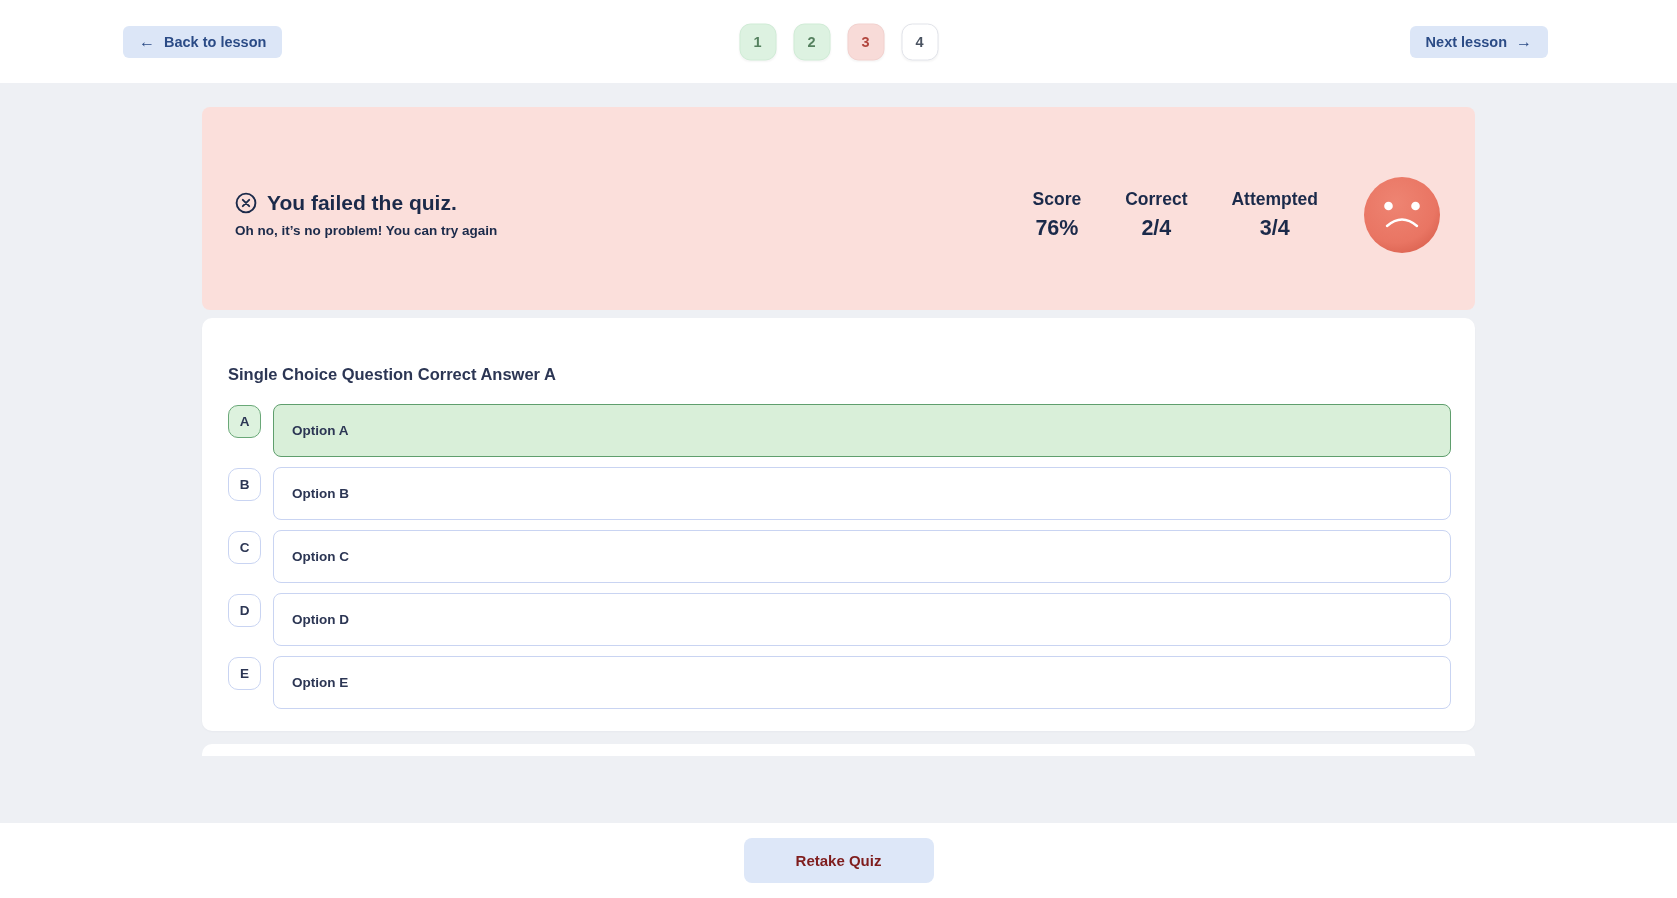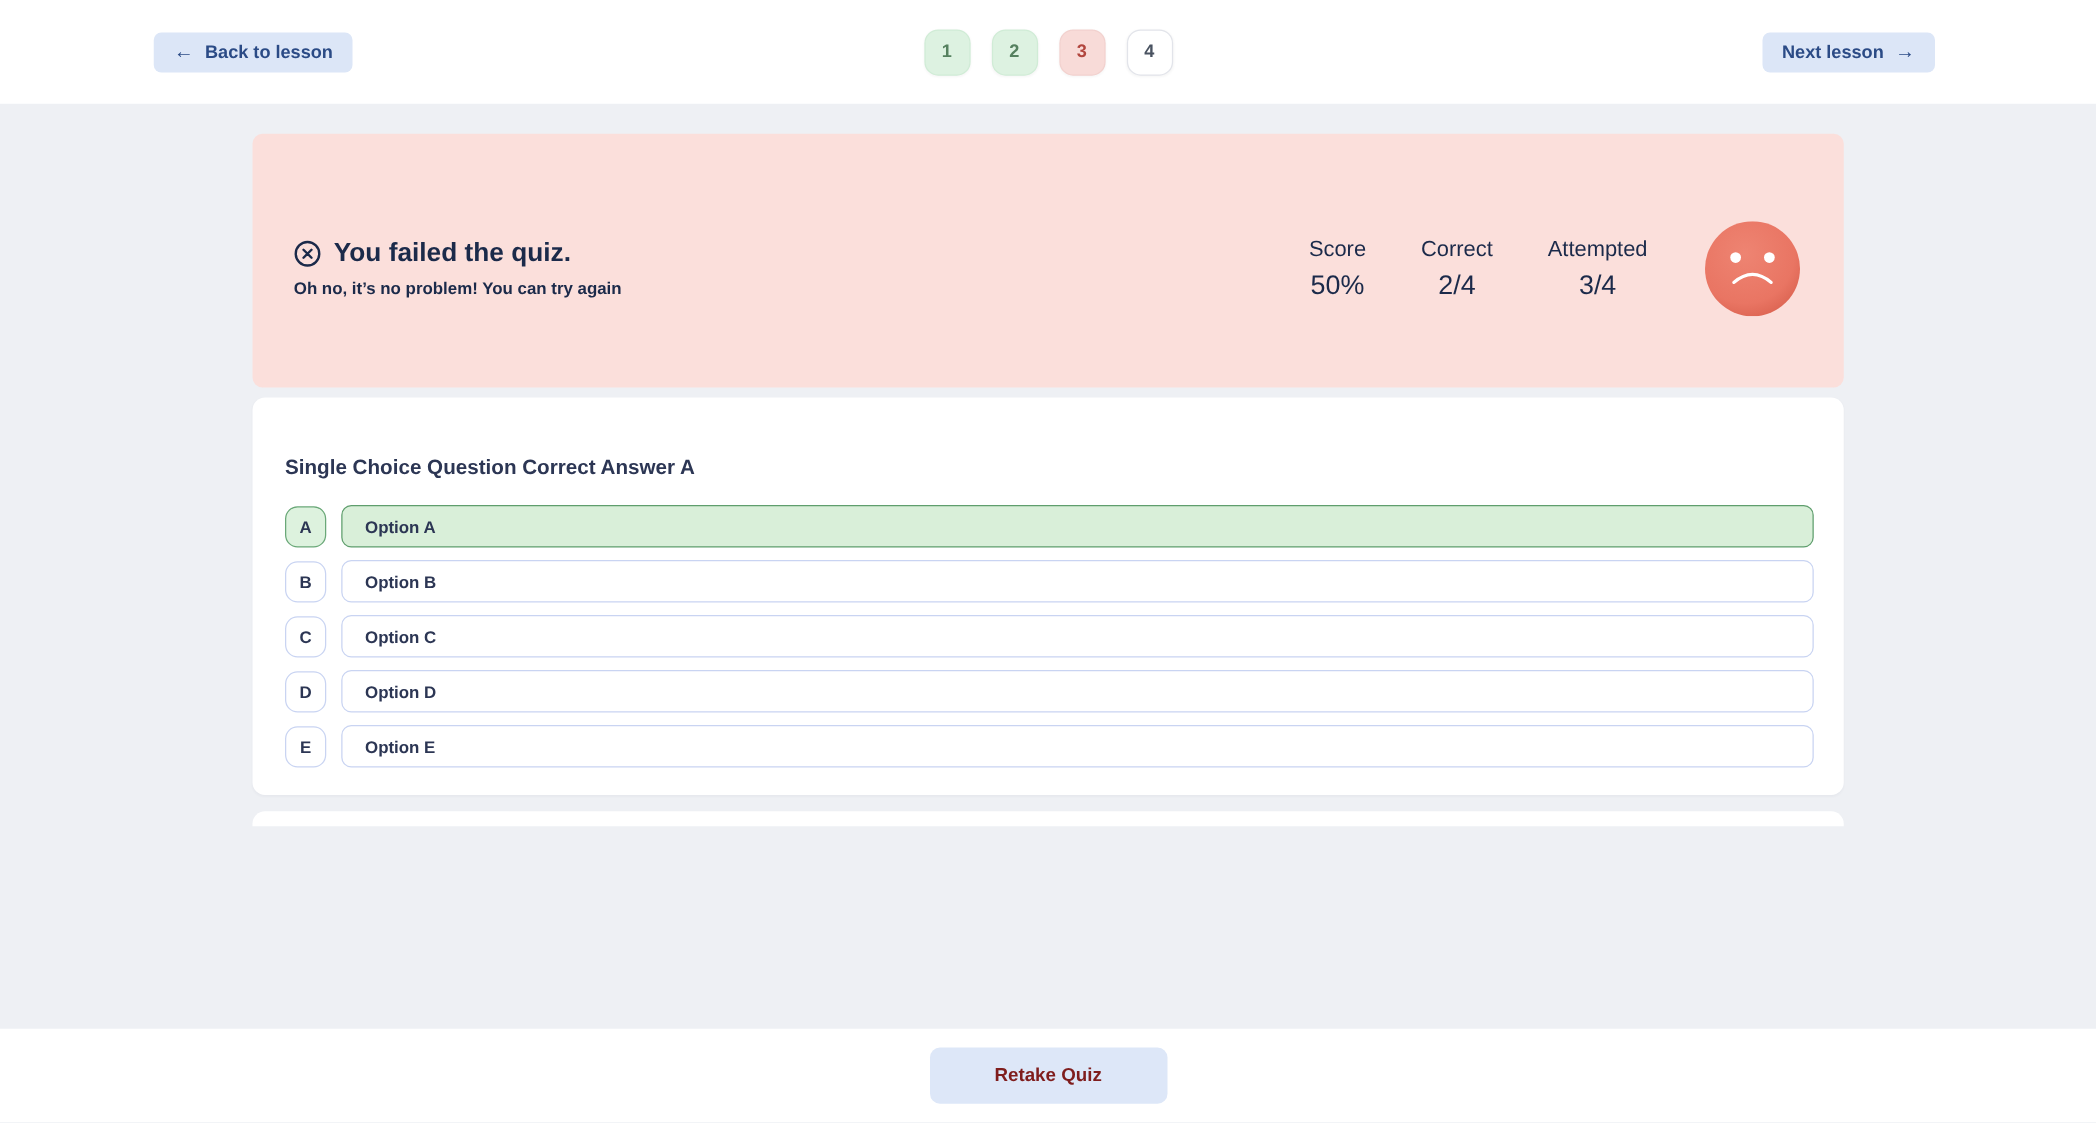--- a/index.html
+++ b/index.html
@@ -44,21 +44,21 @@
   .banner {
     width:1273px; height:203px; flex:none;
     background:#fbdfdb; border-radius:8px;
     display:flex; align-items:center; justify-content:space-between;
     padding:12px 35px 0 33px; color:#1b2a4a;
   }
   .banner-title-row { display:flex; align-items:center; gap:10px; }
   .banner-title { font-size:21px; font-weight:bold; }
   .banner-subtitle { font-size:13.5px; font-weight:bold; margin-top:8px; }
   .banner-right { display:flex; align-items:center; gap:46px; }
-  .stats { display:flex; gap:44px; }
+  .stats { display:flex; gap:44px;font-weight:bold; }
   .stat { text-align:center; }
   .stat-label { font-size:17.5px; }
   .stat-value { font-size:21.5px; margin-top:6px; }
   .face { width:76px; height:76px; flex:none; }
 
   .card {
     width:1273px; flex:none; background:#ffffff; border-radius:10px;
     margin-top:8px; padding:25px 24px 22px 26px;
     box-shadow:0 1px 2px rgba(20,30,60,0.03);
   }
@@ -71,21 +71,21 @@
   .q-title { margin-top:22px; font-size:16.5px; font-weight:bold; color:#2c3654; }
   .options { margin-top:20px; display:flex; flex-direction:column; gap:10px; }
   .option-row { display:flex; align-items:flex-start; gap:12px; }
   .letter {
     width:33px; height:33px; margin-top:1px; flex:none;
     border:1.5px solid #c9d4f2; background:#ffffff; color:#2c3654;
     border-radius:10px; display:flex; align-items:center; justify-content:center;
     font-weight:bold; font-size:13.5px; cursor:pointer;
   }
   .option-box {
-    flex:1; height:34px; border:1.5px solid #c9d4f2; border-radius:8px;
+    flex:1; height:53px; border:1.5px solid #c9d4f2; border-radius:8px;
     background:#ffffff; display:flex; align-items:center; padding:0 18px;
     font-weight:bold; font-size:13.5px; color:#2c3654; cursor:pointer;
   }
   .option-row[data-state="correct"] .letter     { background:#ddf2de; border-color:#6aa878; }
   .option-row[data-state="correct"] .option-box { background:#d9efd9; border-color:#5f9e6d; }
   .feedback {
     margin-top:14px; height:54px; border:1px solid #e9ebf0; border-radius:8px;
     display:flex; align-items:center; padding:0 17px;
     color:#3cab72; font-weight:bold; font-size:13.5px; background:#ffffff;
   }
@@ -138,21 +138,21 @@
         </svg>
         <span class="banner-title">You failed the quiz.</span>
       </div>
       <div class="banner-subtitle">Oh no, it’s no problem! You can try again</div>
     </div>
 
     <div class="banner-right">
       <div class="stats">
         <div class="stat">
           <div class="stat-label">Score</div>
-          <div class="stat-value">50%</div>
+          <div class="stat-value">76%</div>
         </div>
         <div class="stat">
           <div class="stat-label">Correct</div>
           <div class="stat-value">2/4</div>
         </div>
         <div class="stat">
           <div class="stat-label">Attempted</div>
           <div class="stat-value">3/4</div>
         </div>
       </div>

